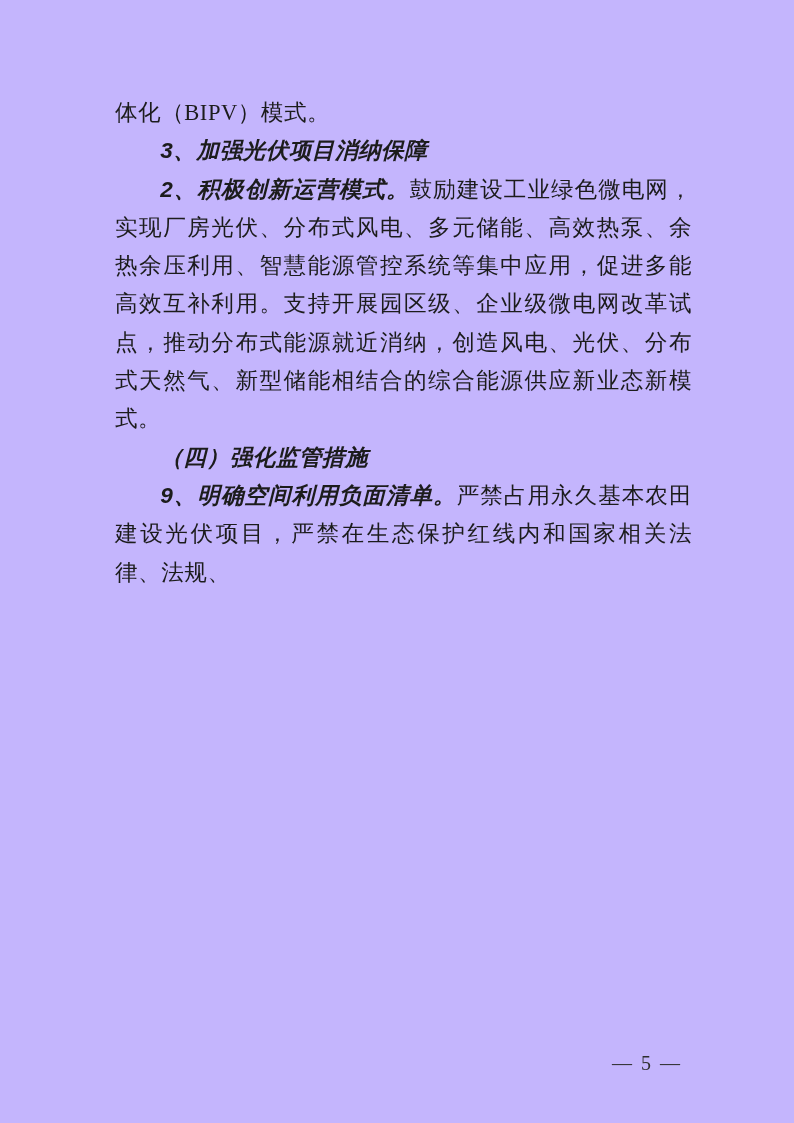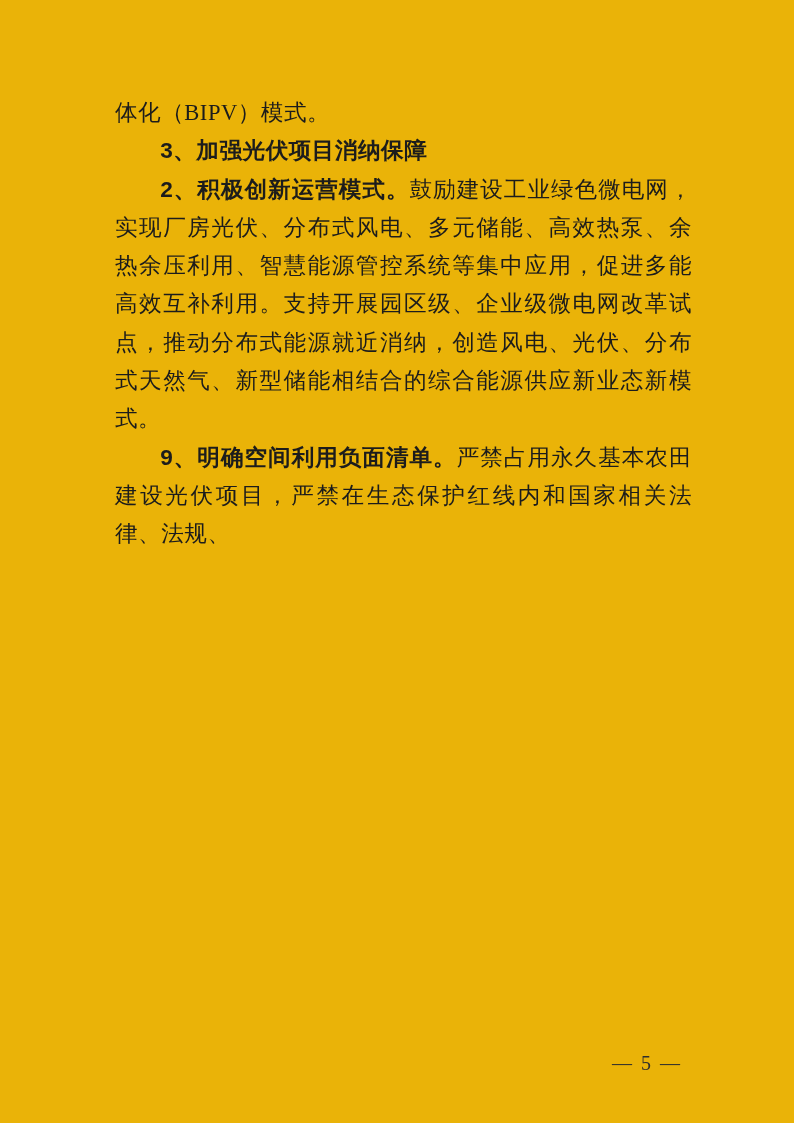--- a/index.html
+++ b/index.html
@@ -4,21 +4,21 @@
 <style>
   html, body {
     margin: 0;
     padding: 0;
     background: #ffffff;
   }
   .page {
     position: relative;
     width: 794px;
     height: 1123px;
-    background: #eab308;
+    background: #c4b5fd;
     overflow: hidden;
     font-family: "Liberation Serif", "DejaVu Serif", serif;
   }
   .content {
     position: absolute;
     left: 115px;
     top: 94px;
     width: 577px;
     font-size: 22.6px;
     line-height: 38.3px;
@@ -30,34 +30,36 @@
     margin: 0;
     padding: 0;
   }
   .block.indent {
     text-indent: 2em;
   }
   .block.heading .seg,
   .seg.bold {
     font-weight: 700;
     font-family: "Liberation Sans", "DejaVu Sans", sans-serif;
+    font-style: italic;
   }
   .footer {
     position: absolute;
     top: 1052px;
     right: 112px;
     font-size: 20px;
     letter-spacing: 2px;
     color: #2e2e2e;
   }
 </style>
 </head>
 <body>
 
 <div class="page">
   <div class="content">
       <p class="block"><span class="seg">体化（BIPV）模式。</span></p>
       <p class="block indent heading"><span class="seg bold">3、加强光伏项目消纳保障</span></p>
       <p class="block indent"><span class="seg bold">2、积极创新运营模式。</span><span class="seg">鼓励建设工业绿色微电网，实现厂房光伏、分布式风电、多元储能、高效热泵、余热余压利用、智慧能源管控系统等集中应用，促进多能高效互补利用。支持开展园区级、企业级微电网改革试点，推动分布式能源就近消纳，创造风电、光伏、分布式天然气、新型储能相结合的综合能源供应新业态新模式。</span></p>
+      <p class="block indent heading"><span class="seg bold">（四）强化监管措施</span></p>
       <p class="block indent"><span class="seg bold">9、明确空间利用负面清单。</span><span class="seg">严禁占用永久基本农田建设光伏项目，严禁在生态保护红线内和国家相关法律、法规、</span></p>
     </div>
   <div class="footer">— 5 —</div>
 </div>
 
 </body></html>

